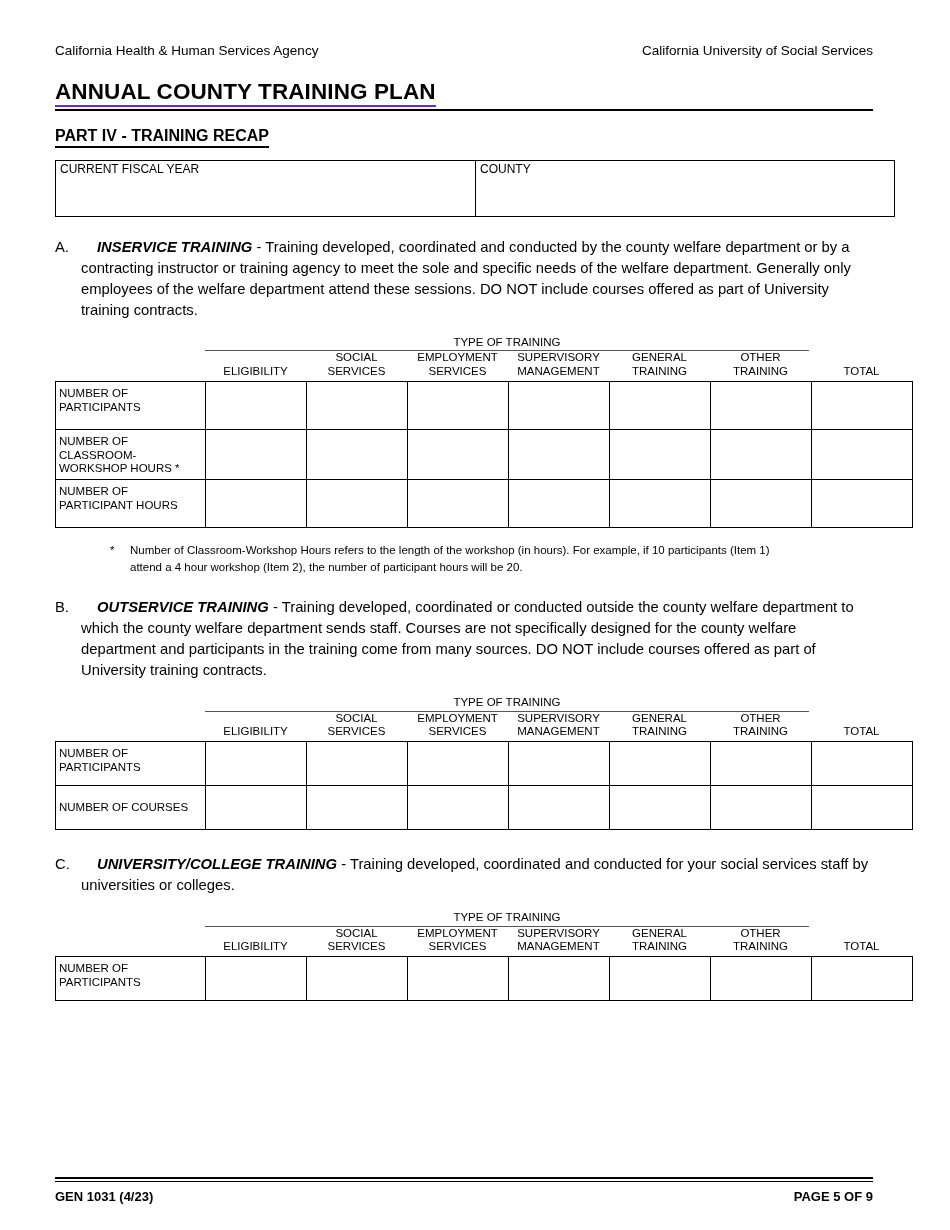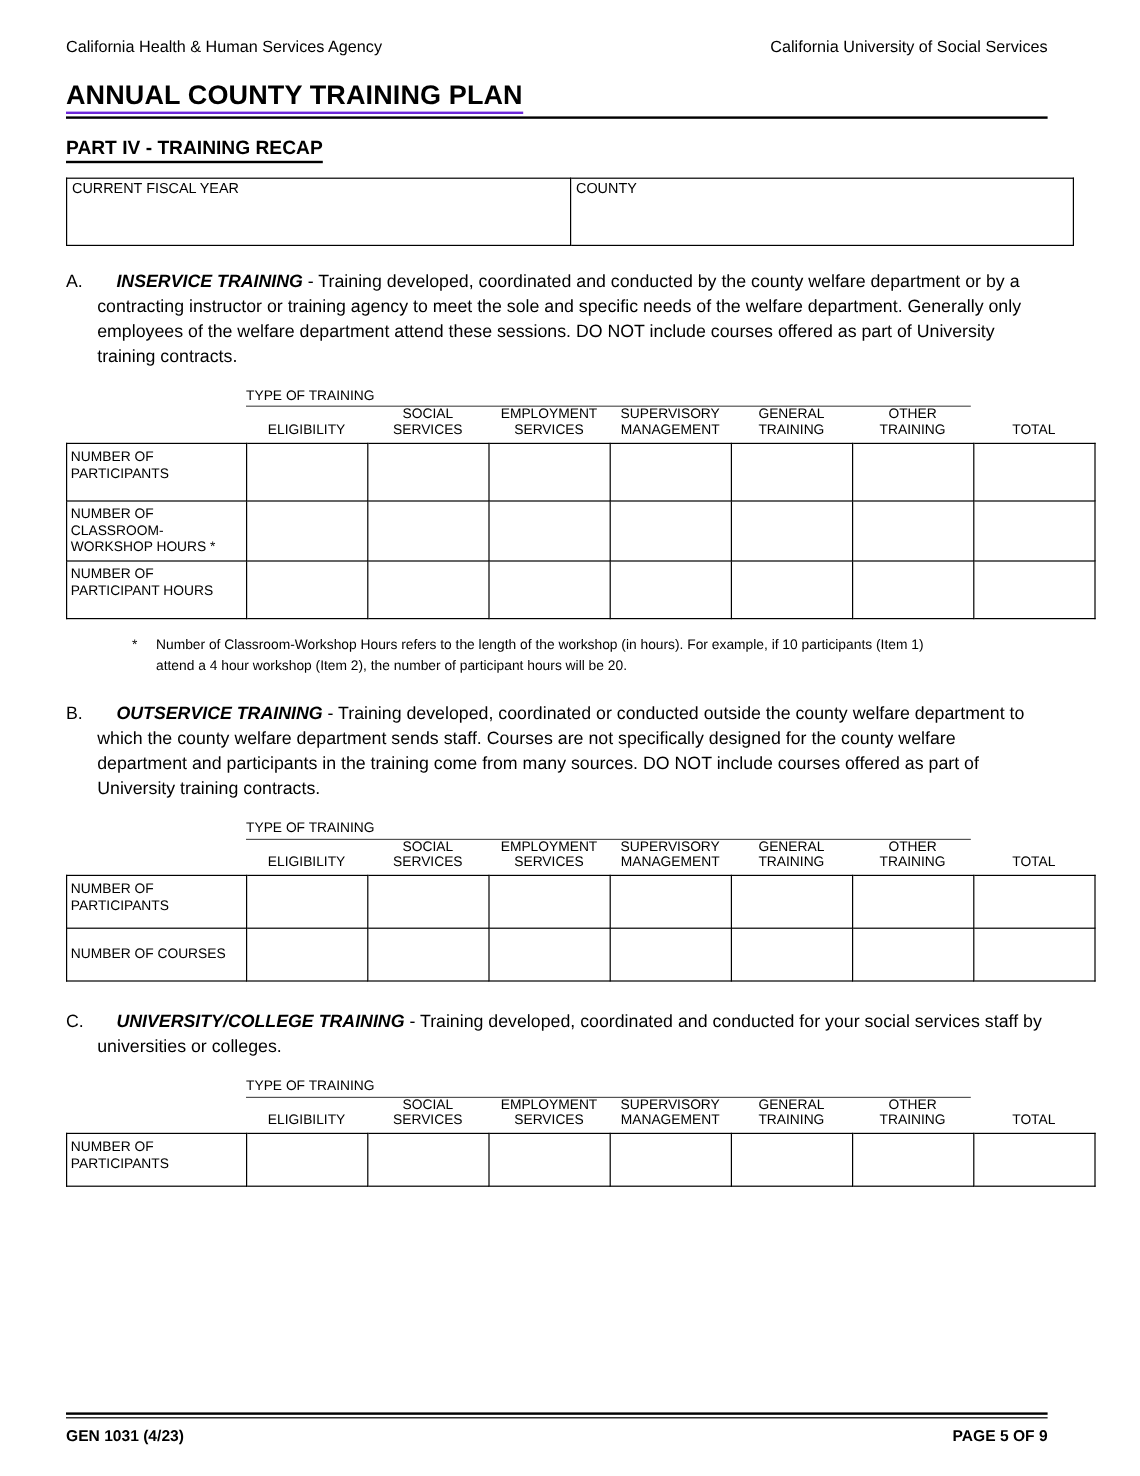--- a/index.html
+++ b/index.html
@@ -16,21 +16,21 @@
     color: #000000;
     position: relative;
     overflow: hidden;
   }
 
   .page {
     position: absolute;
     left: 0; top: 0;
     width: 928px;
     height: 1230px;
-    padding: 28px 55px 0 55px;
+    padding: 40px 55px 0 55px;
   }
 
   
   .doc-header {
     display: flex;
     justify-content: space-between;
     align-items: baseline;
     font-size: 13.5px;
     line-height: 1.2;
     margin-top: 3px;
@@ -104,20 +104,21 @@
   .tbl-wrap { margin-top: 14px; }
   .tot-row {
     display: flex;
     width: 840px;
     margin: 0 auto;
   }
   .tot-spacer { width: 150px; flex: 0 0 150px; }
   .tot-label {
     width: 604px;
     flex: 0 0 604px;
+    text-align: center;
     font-size: 11.5px;
     line-height: 1.25;
     border-bottom: 1px solid #555;
     padding-bottom: 1px;
   }
   .tot-after { flex: 1 1 auto; }
 
   .col-head-row {
     display: flex;
     width: 840px;

